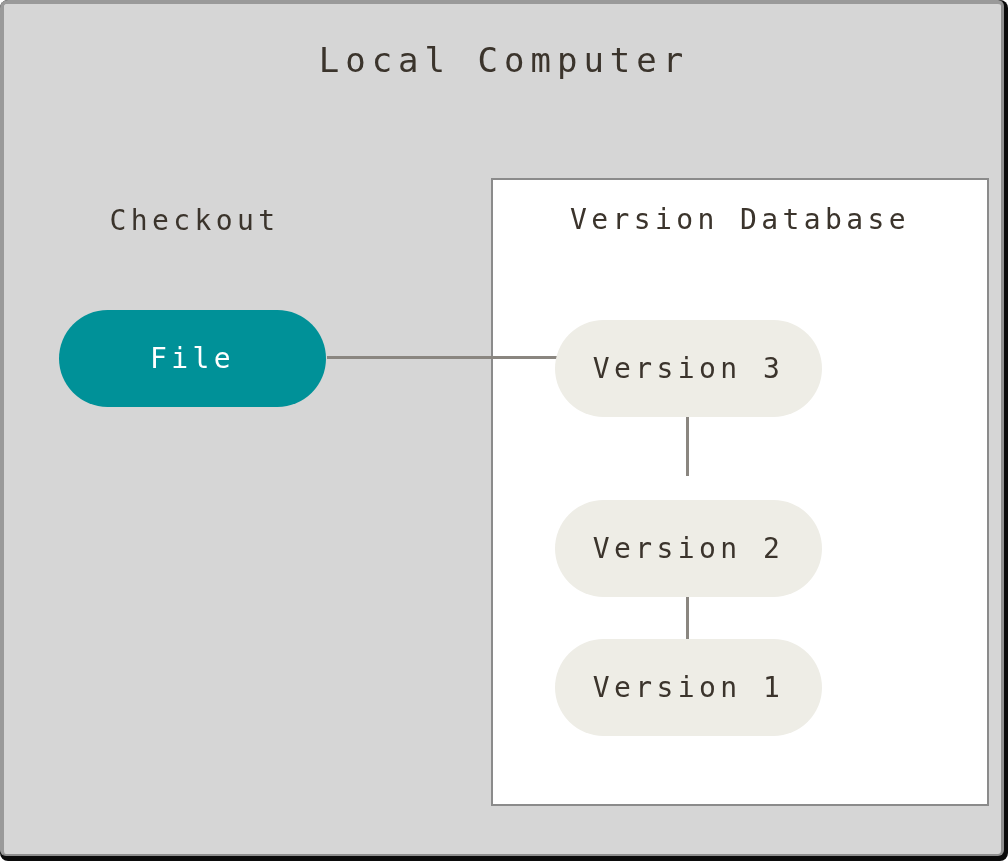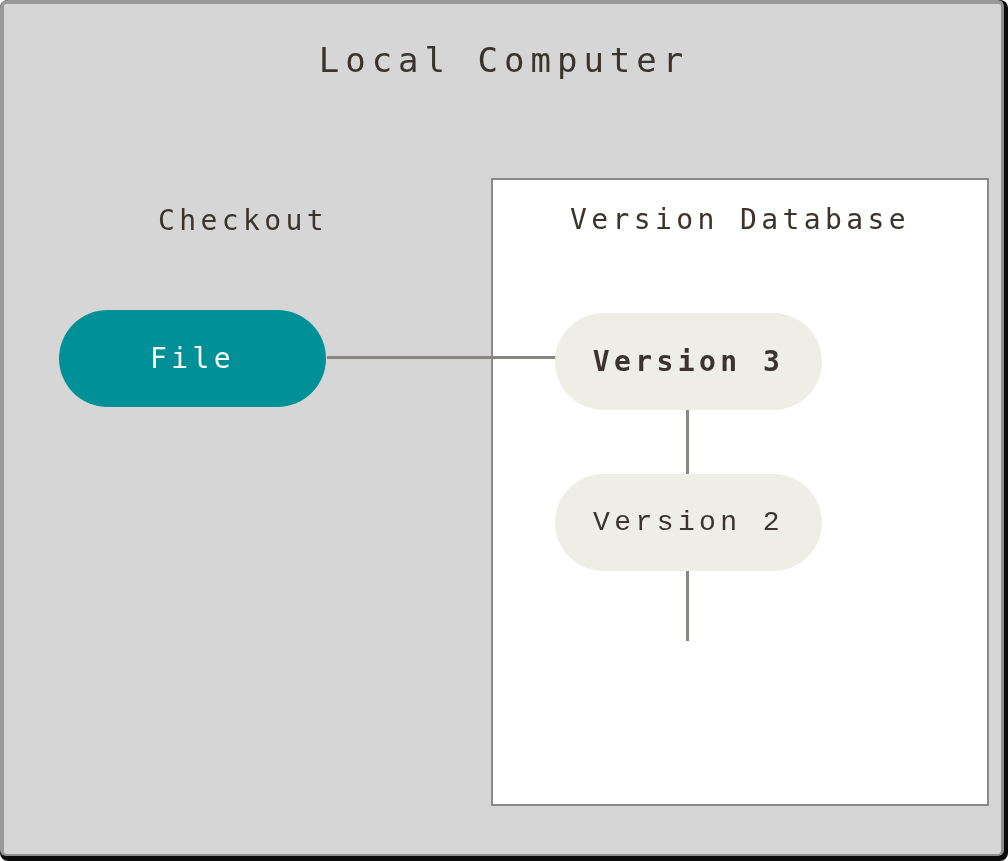--- a/index.html
+++ b/index.html
@@ -30,21 +30,21 @@
     color:var(--text,#3b342c);
     z-index:2;
   }
   .section-label{
     position:absolute;
     text-align:center;
     font-size:28px;line-height:36px;letter-spacing:4.4px;
     color:var(--text,#3b342c);
     z-index:2;
   }
-  .checkout-label{left:61px;top:203px;width:267px;text-align:right;}
+  .checkout-label{left:61px;top:203px;width:267px;}
   .db-box{
     position:absolute;
     left:443px;top:178px;width:498px;height:628px;
     box-sizing:border-box;
     background:var(--box_background,#ffffff);
     border:2px solid var(--box_border,#8b8b8b);
     z-index:1;
     margin-left:48px;
   }
   .db-title{
@@ -64,22 +64,22 @@
   .pill-file{
     left:59px;top:310px;
     background:var(--file_fill,#009198);
     color:var(--file_text,#ffffff);
   }
   .pill-version{
     left:555px;
     background:var(--version_fill,#eeede6);
     color:var(--text,#3b342c);
   }
-  .pill-v3{top:313px;font-weight:bold;}
-  .pill-v2{top:474px;font-family:Liberation Mono, monospace;}
+  .pill-v3{top:320px;}
+  .pill-v2{top:500px;}
   .pill-v1{top:639px;}
   .connector{
     position:absolute;
     background:var(--connector,#8a8680);
     z-index:2;
   }
   .conn-h{left:327px;top:356px;width:230px;height:3px;}
   .conn-v1{left:686px;top:404px;width:3px;height:72px;}
   .conn-v2{left:686px;top:569px;width:3px;height:72px;}
 </style>
@@ -98,13 +98,14 @@
   </div>
 
   <div class="connector conn-h"></div>
   <div class="connector conn-v1"></div>
   <div class="connector conn-v2"></div>
 
   <div class="pill pill-file">File</div>
 
   <div class="pill pill-version pill-v3">Version 3</div>
   <div class="pill pill-version pill-v2">Version 2</div>
+  <div class="pill pill-version pill-v1">Version 1</div>
 </div>
 
 </body></html>

